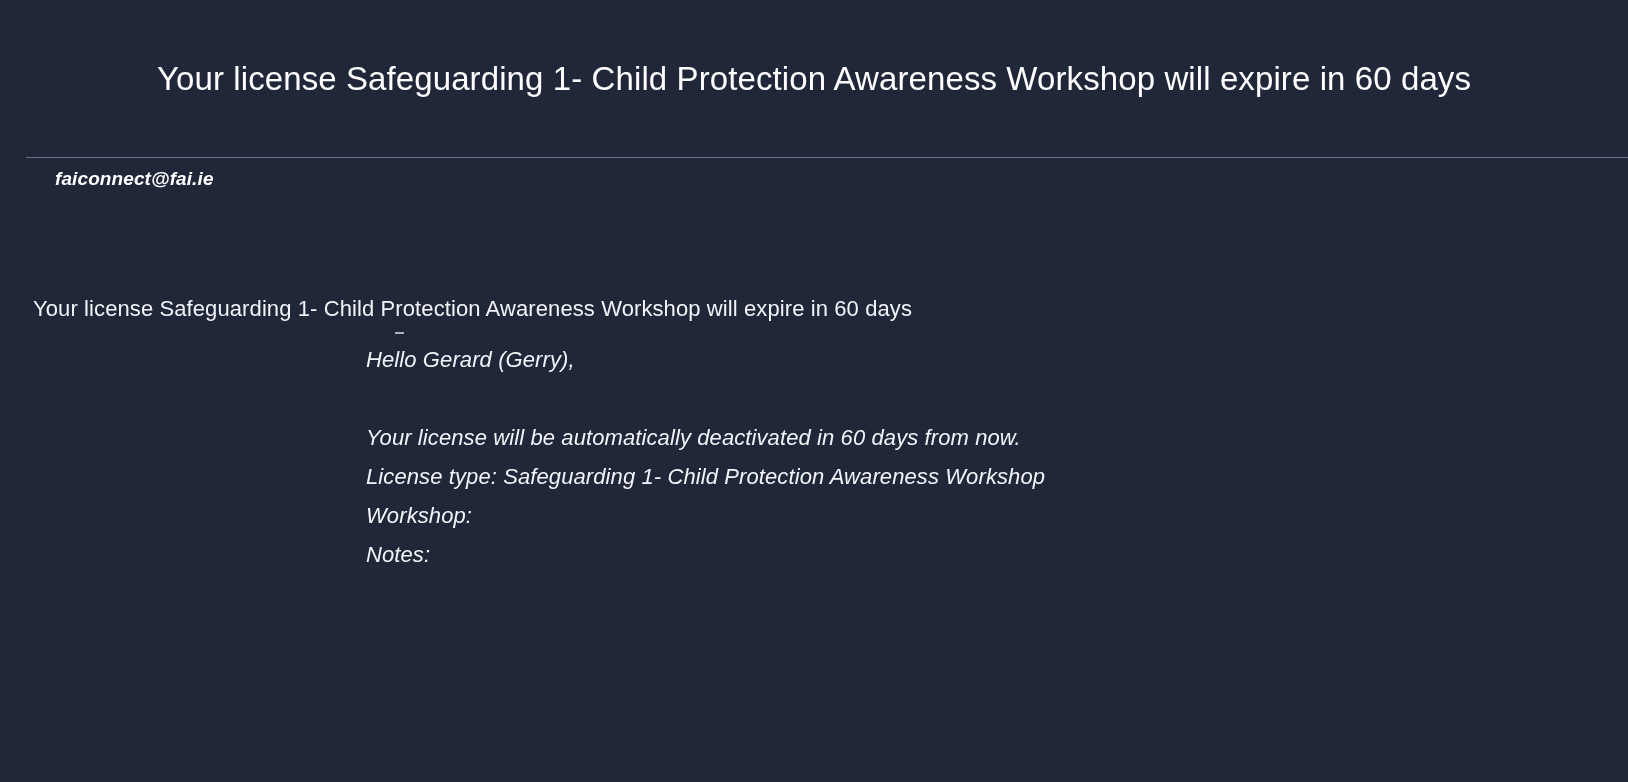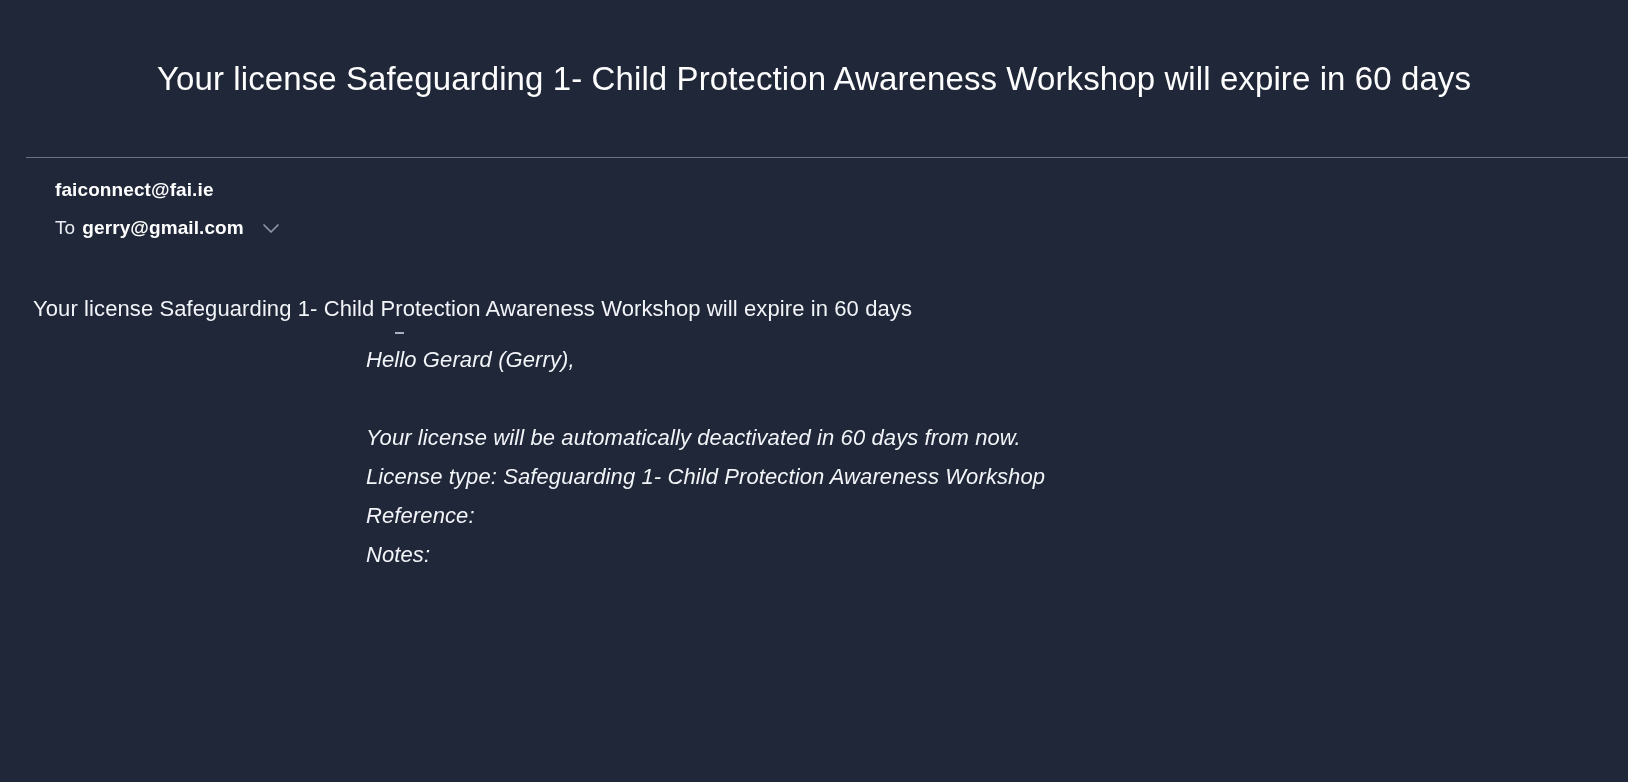--- a/index.html
+++ b/index.html
@@ -46,22 +46,23 @@
     right: 0;
     top: 157px;
     height: 1px;
     background: #6b7486;
   }
 
   
   .sender-block {
     position: absolute;
     left: 55px;
-    top: 175px;
+    top: 164px;
     width: 700px;
+    font-style: italic;
   }
   .sender-address {
     font-size: 19px;
     font-weight: 700;
     color: #ffffff;
     line-height: 30px;
     letter-spacing: 0.1px;
   }
   .recipient-row {
     display: flex;
@@ -143,37 +144,28 @@
 <body>
 
 <div class="subject-header">
   <h1 class="subject-title">Your license Safeguarding 1- Child Protection Awareness Workshop will expire in 60 days</h1>
 </div>
 
 <div class="header-divider"></div>
 
 <div class="sender-block">
   <div class="sender-address">faiconnect@fai.ie</div>
-  <div class="recipient-row">
-    <span class="recipient-label">To</span>
-    <span class="recipient-address">gerry@gmail.com</span>
-    <span class="chevron-icon">
-      <svg width="26" height="26" viewBox="0 0 26 26" fill="none" aria-hidden="true">
-        <path d="M6 10 L13 17 L20 10" stroke="#8e97a8" stroke-width="1.7" stroke-linecap="round" stroke-linejoin="round" fill="none"></path>
-      </svg>
-    </span>
-  </div>
 </div>
 
 <div class="message-body">
   <div class="body-subject">Your license Safeguarding 1- Child Protection Awareness Workshop will expire in 60 days</div>
 
   <div class="body-artifact"></div>
 
   <div class="body-content">
     <div class="body-line">Hello Gerard (Gerry),</div>
     <div class="body-line spacer"></div>
     <div class="body-line">Your license will be automatically deactivated in 60 days from now.</div>
     <div class="body-line">License type: Safeguarding 1- Child Protection Awareness Workshop</div>
-    <div class="body-line">Reference:</div>
+    <div class="body-line">Workshop:</div>
     <div class="body-line">Notes:</div>
   </div>
 </div>
 
 </body></html>

